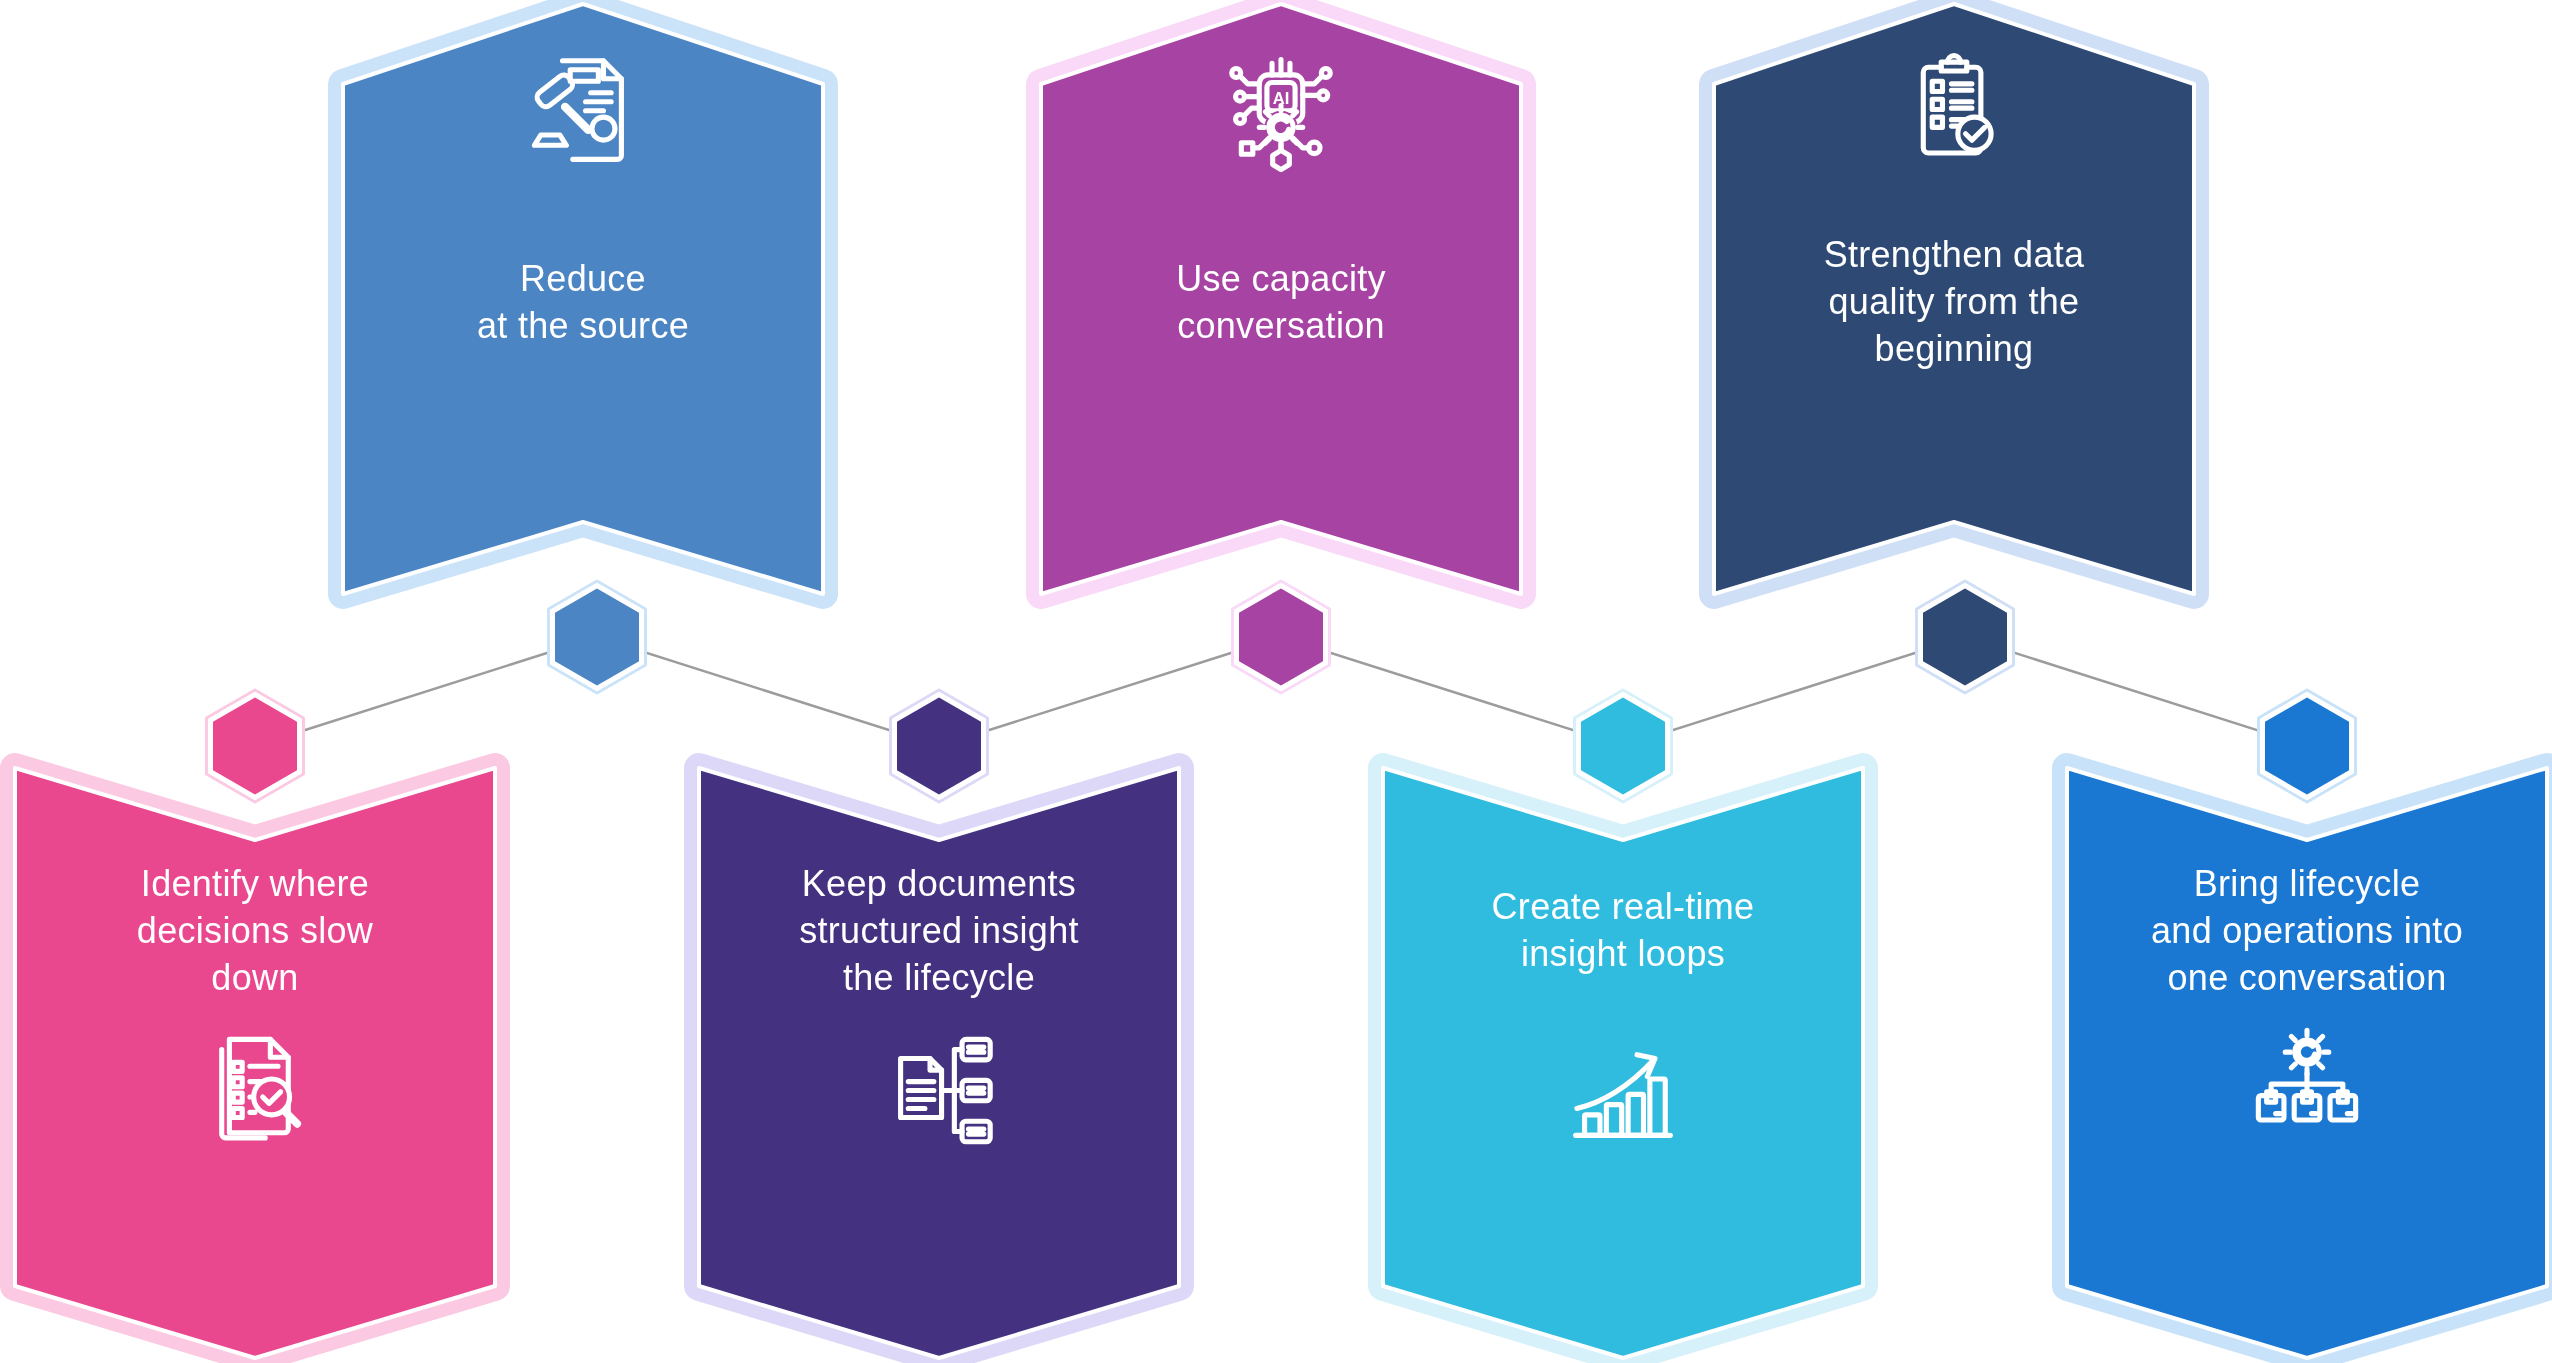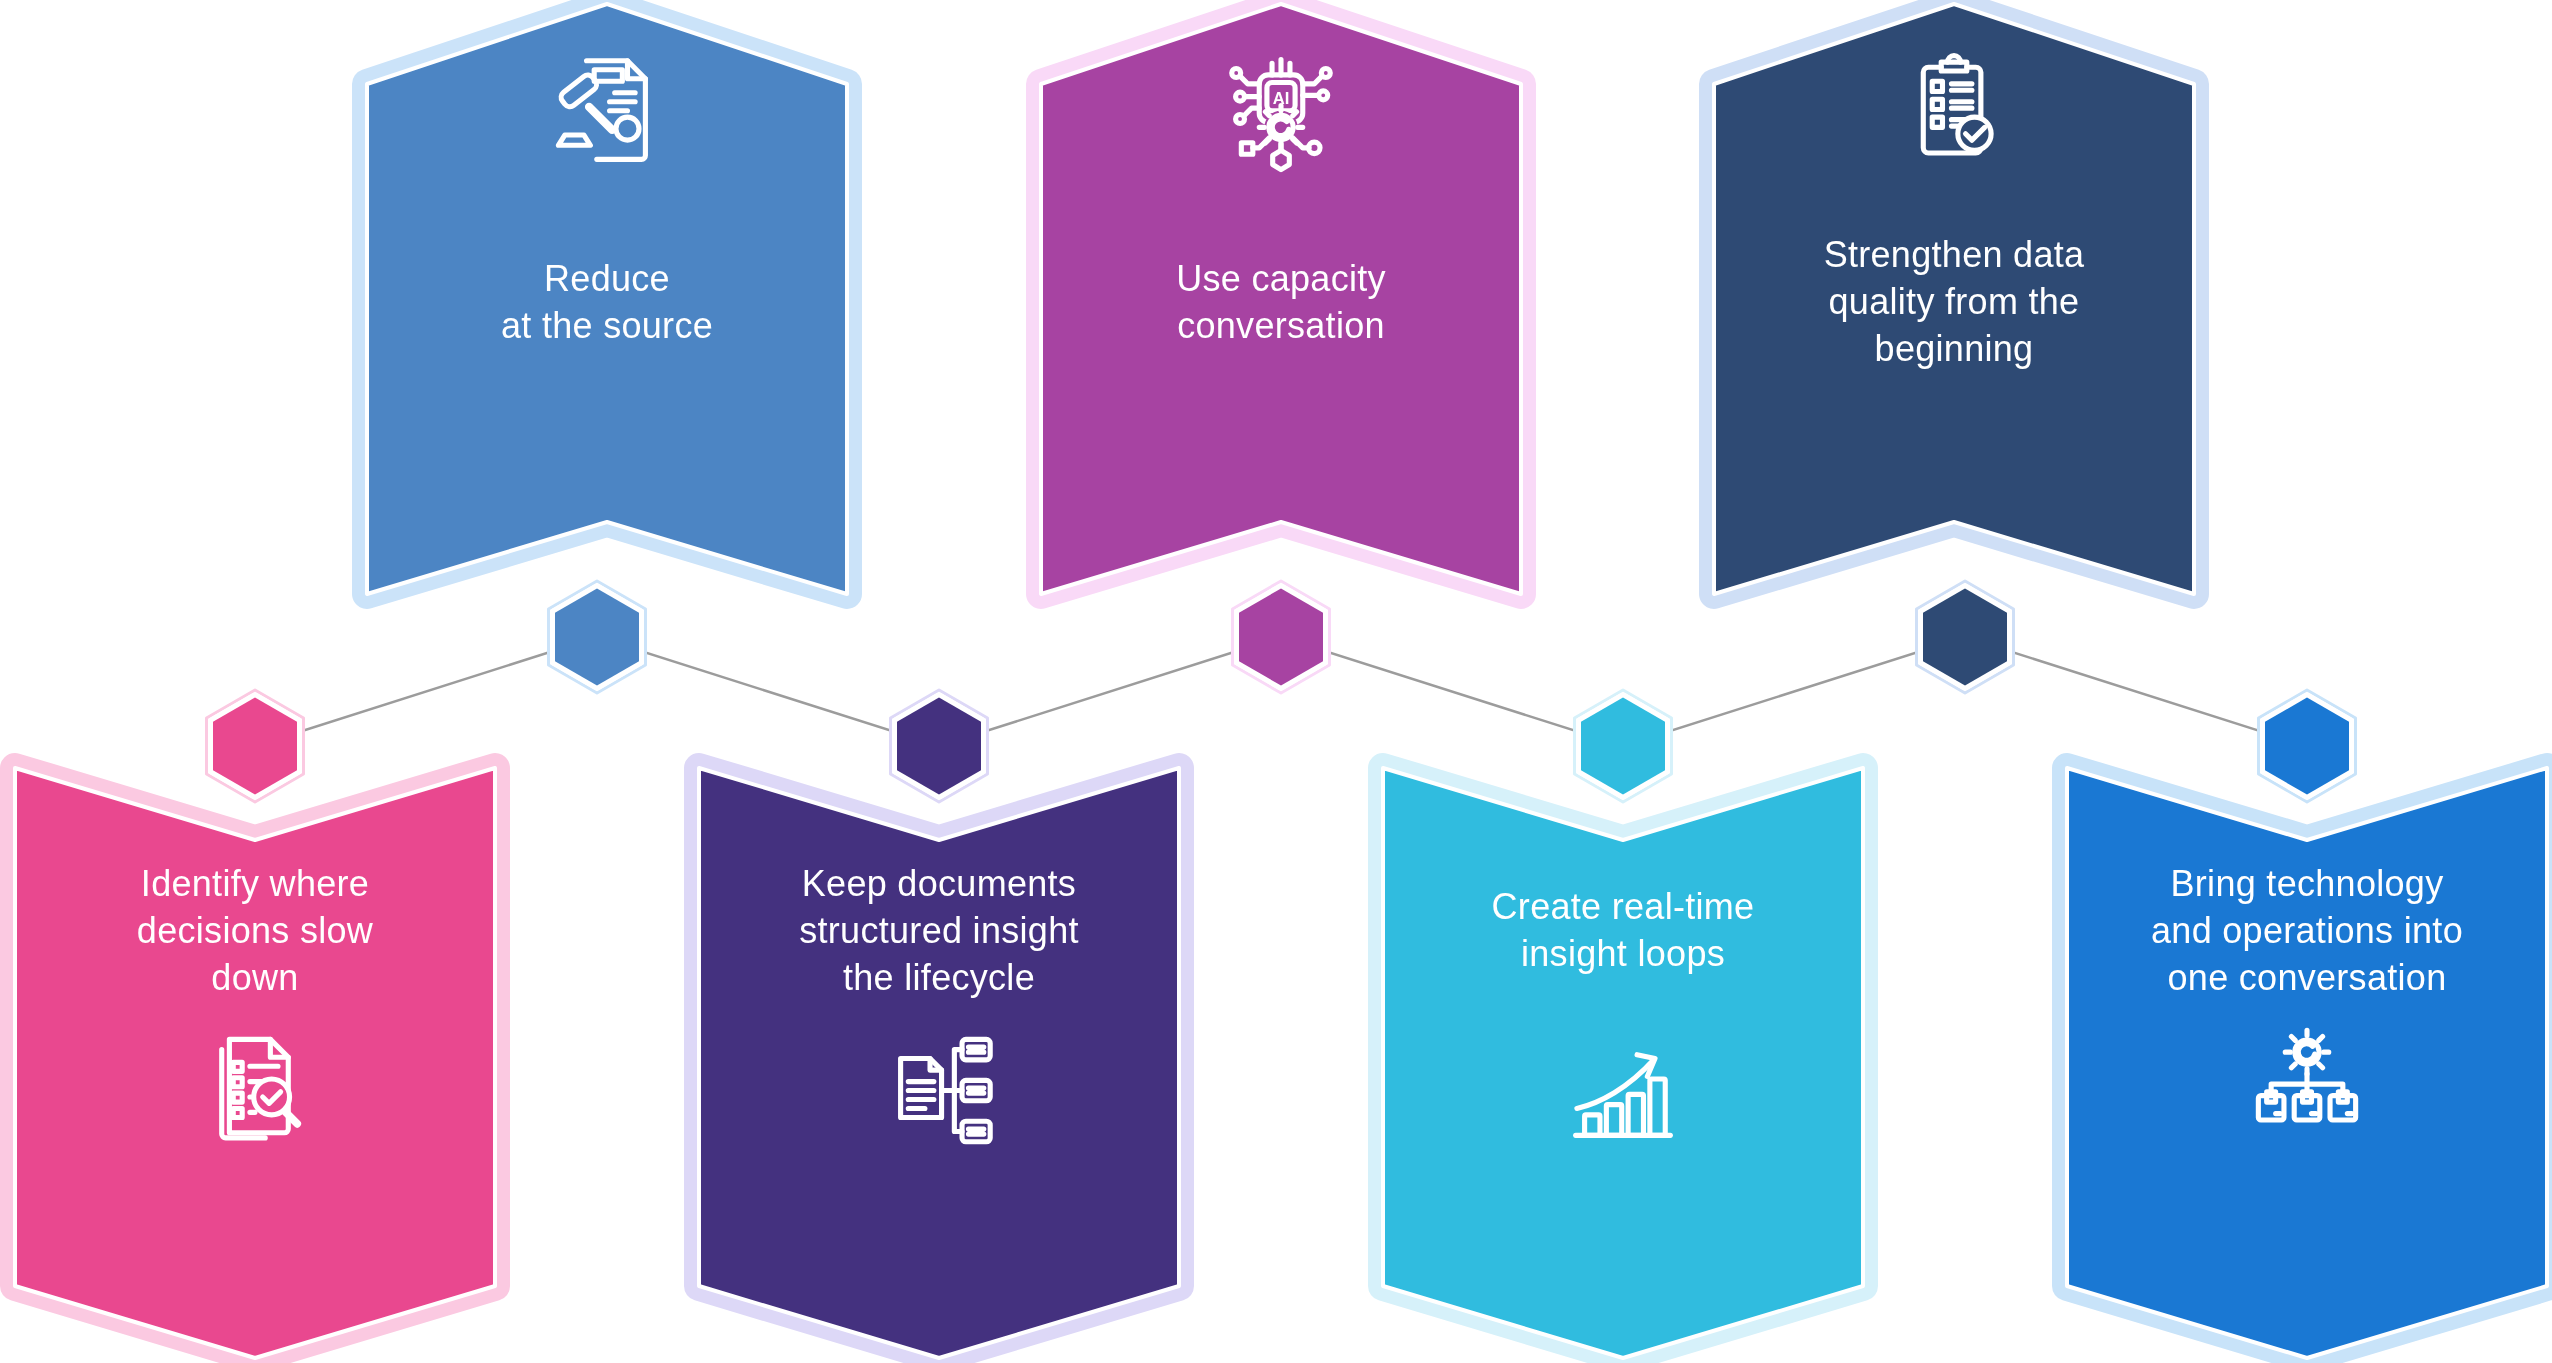--- a/index.html
+++ b/index.html
@@ -66,21 +66,21 @@
           <rect x="33" y="66" width="7" height="7"></rect>
           <path d="M46 33 H68 M46 45 H55 M46 57 H51 M46 69 H50"></path>
           <circle cx="63" cy="57" r="14" fill="#e9488f"></circle>
           <path d="M56 57 l5 5 l9 -9"></path>
           <path d="M74 69 l9 9" stroke-width="6"></path>
         </svg>
       </div>
     </div>
   </div>
 
-  <div class="banner row-top" style="left:367px">
+  <div class="banner row-top" style="left:343px">
     <svg class="banner-svg" width="512" height="622" viewBox="-16 -16 512 622">
       <polygon class="banner-shape" points="0,80 240,0 480,80 480,590 240,518 0,590" fill="#4c85c4" stroke="#cbe3f9"></polygon>
       <polygon class="banner-whiteline" points="0,80 240,0 480,80 480,590 240,518 0,590"></polygon>
     </svg>
     <div class="content">
       <div class="icon-zone">
         <svg class="icon" viewBox="0 0 100 100" width="128" height="128">
           <path d="M34 10 H66 L80 24 V84 a3 3 0 0 1 -3 3 H42"></path>
           <path d="M66 10 V24 H80"></path>
           <rect x="40" y="17" width="22" height="9"></rect>
@@ -214,21 +214,21 @@
     </div>
   </div>
 
   <div class="banner row-bottom" style="left:2067px">
     <svg class="banner-svg" width="512" height="622" viewBox="-16 -16 512 622">
       <polygon class="banner-shape" points="0,0 240,72 480,0 480,518 240,590 0,518" fill="#1a78d3" stroke="#c8e3f9"></polygon>
       <polygon class="banner-whiteline" points="0,0 240,72 480,0 480,518 240,590 0,518"></polygon>
     </svg>
     <div class="content">
       <div class="text-zone">
-        <span>Bring technology</span>
+        <span>Bring lifecycle</span>
         <span>and operations into</span>
         <span>one conversation</span>
       </div>
       <div class="icon-zone">
         <svg class="icon" viewBox="0 0 100 100" width="128" height="128">
           <circle cx="50" cy="22" r="13" stroke="none" fill="#1a78d3"></circle>
           <path d="M50 9 V5 M50 35 V39 M37 22 H33 M63 22 H67 M40.8 12.8 l-3 -3 M59.2 12.8 l3 -3 M40.8 31.2 l-3 3 M59.2 31.2 l3 3"></path>
           <circle cx="50" cy="22" r="9.5"></circle>
           <path d="M54.5 17.5 a6.5 6.5 0 1 0 1.5 6"></path>
           <path d="M50 39 V47 M22 47 H78 M22 47 V54 M50 47 V54 M78 47 V54"></path>

